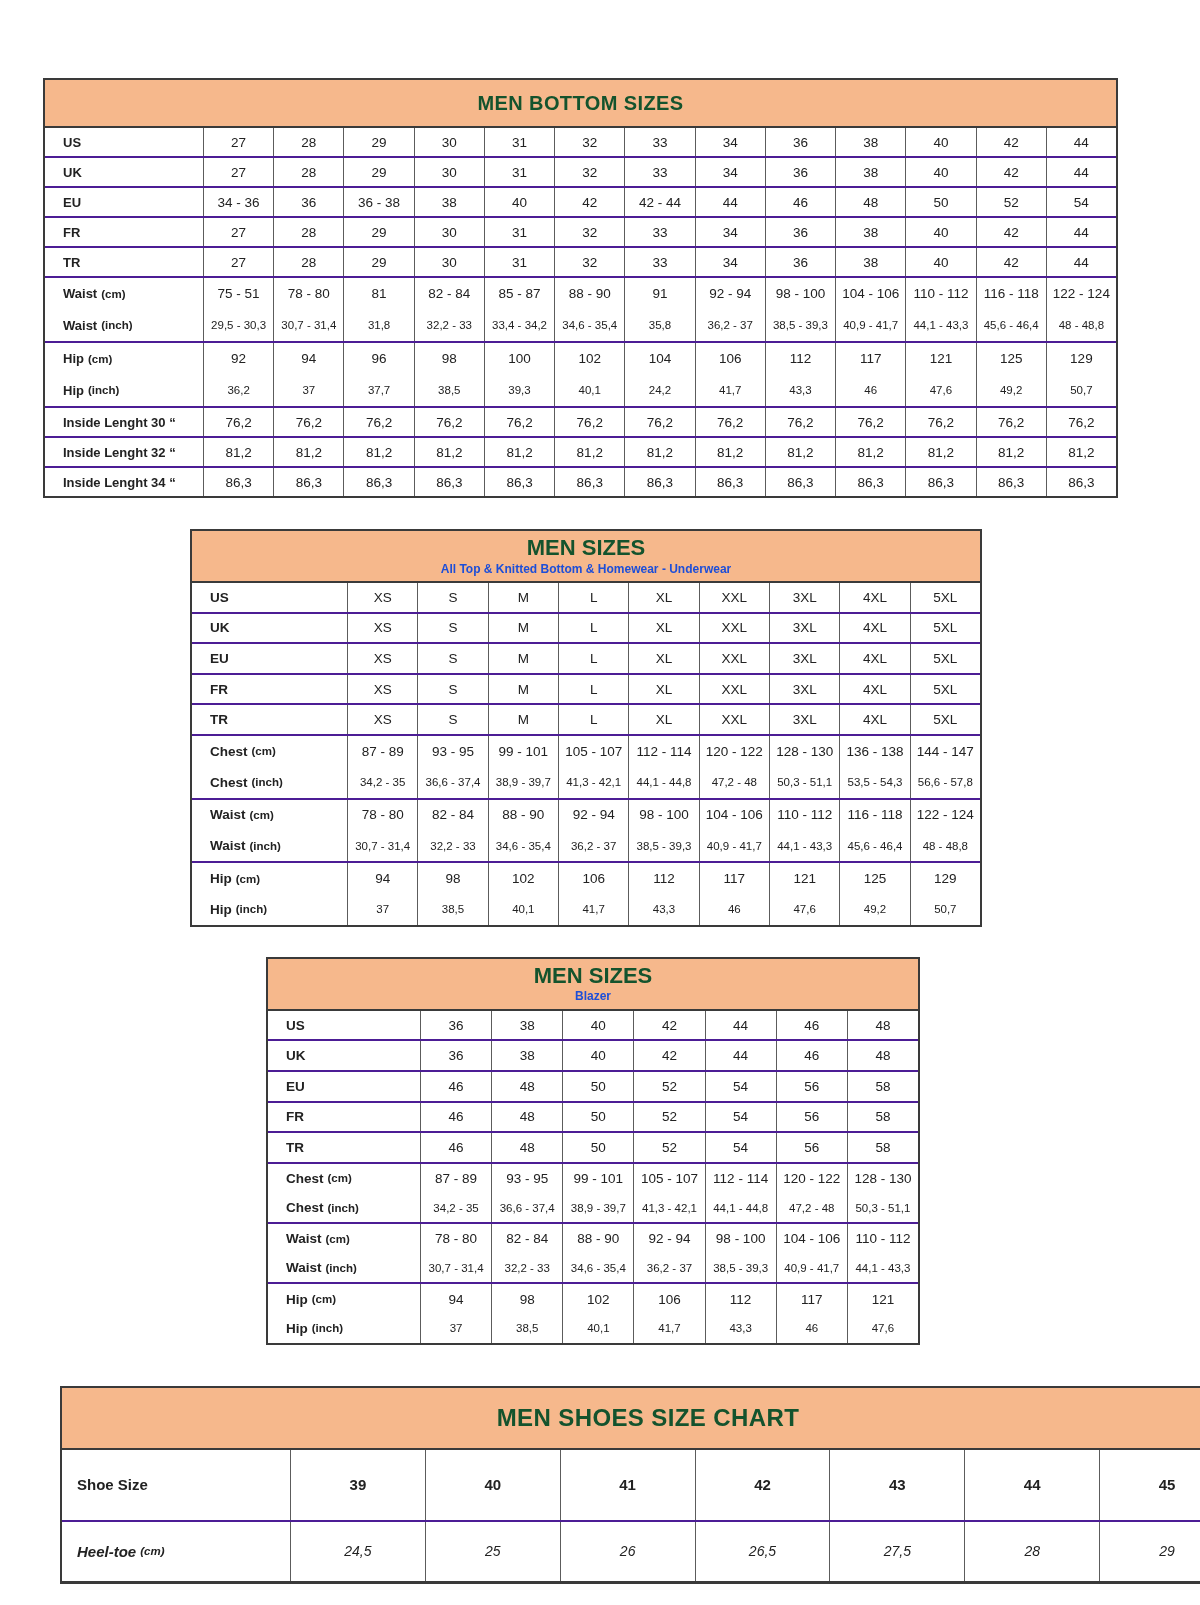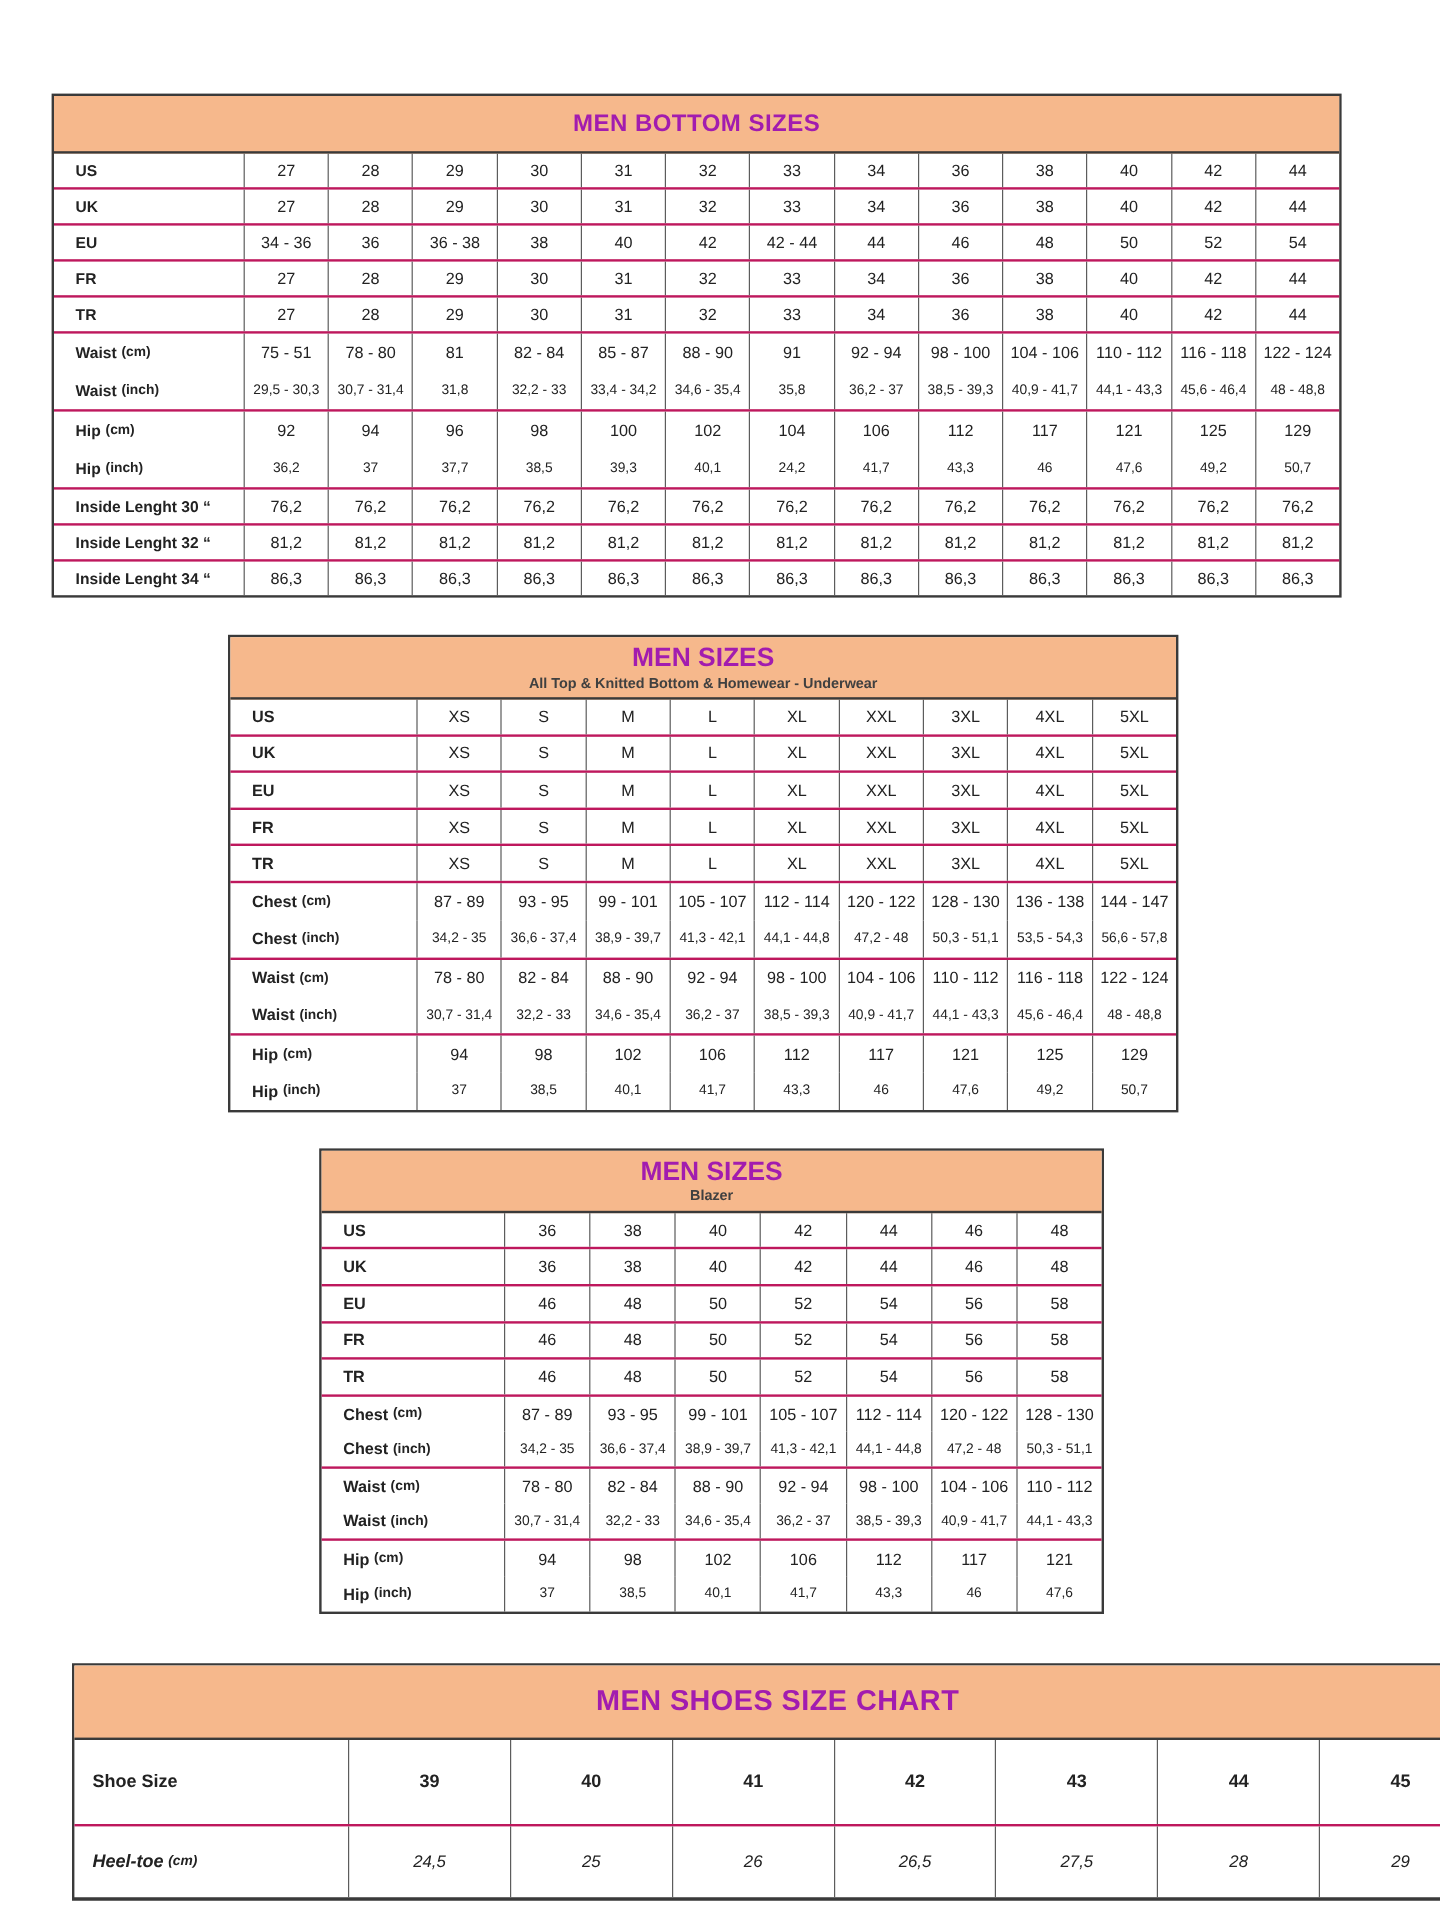--- a/index.html
+++ b/index.html
@@ -15,25 +15,25 @@
     border: 2px solid #3a3a3a;
     background: #ffffff;
   }
   
   .t-head {
     background: #F6B88C;
     border-bottom: 2px solid #3a3a3a;
     display: flex; flex-direction: column;
     align-items: center; justify-content: center;
   }
-  .t-title { font-weight: 700; color: #a21caf; line-height: 1.05; }
-  .t-subtitle { font-weight: 700; color: #404040; font-size: 12px; margin-top: 2px; }
+  .t-title { font-weight: 700; color: #14532d; line-height: 1.05; }
+  .t-subtitle { font-weight: 700; color: #1d4ed8; font-size: 12px; margin-top: 2px; }
   .t-subtitle:empty { display: none; }
   
-  .t-group:not(:first-child) { border-top: 2px solid #be185d; }
+  .t-group:not(:first-child) { border-top: 2px solid #4c1d95; }
   .t-row { display: grid; }
   .t-label {
     display: flex; align-items: center; gap: 4px;
     font-weight: 700; font-size: 13.5px;
     padding-left: 18px;
     white-space: nowrap;
   }
   .t-label .unit { font-size: 11.5px; font-weight: 700; }
   .t-cell {
     display: flex; align-items: center; justify-content: center;

